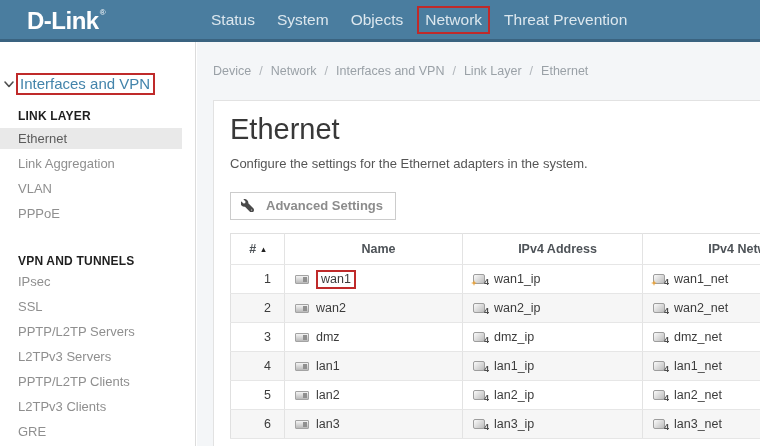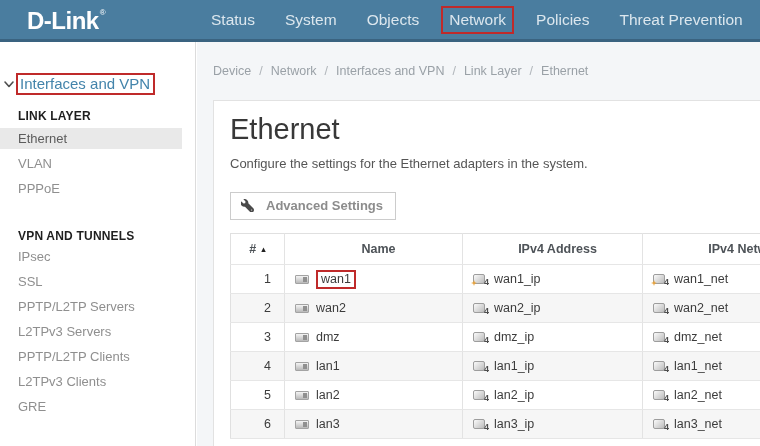--- a/index.html
+++ b/index.html
@@ -6,21 +6,21 @@
   html,body { width:760px; height:446px; overflow:hidden; background:#fff;
               font-family:"Liberation Sans","DejaVu Sans",sans-serif; }
   .screen { position:relative; width:760px; height:446px; overflow:hidden; background:#fff; }
 
   
   .navbar { position:absolute; top:0; left:0; width:760px; height:42px;
             background:#4a7d9f; border-bottom:3px solid #3a6380; }
   .logo { position:absolute; left:27px; top:7px; color:#fff; font-size:24px; font-weight:800;
           letter-spacing:-0.5px; cursor:pointer;text-align:right; }
   .logo sup { font-size:8px; font-weight:400; vertical-align:14px; margin-left:1px; }
-  .nav-items { position:absolute; left:203px; top:0; height:39px; display:flex; align-items:center; gap:14px; }
+  .nav-items { position:absolute; left:203px; top:0; height:39px; display:flex; align-items:center; gap:6px; }
   .nav-item { color:#dce7ee; font-size:15.5px; padding:3px 6px; border:2px solid transparent;
               cursor:pointer; white-space:nowrap; text-decoration:none; }
   .nav-item.annotated { border-color:#bf2a2a; }
 
   
   .sidebar { position:absolute; top:42px; left:0; width:196px; height:404px;
              background:#fff; border-right:1px solid #dcdcdc; }
   .sidebar-title-row { margin-top:31px; display:flex; align-items:center; }
   .chevron { width:14px; height:14px; margin-left:2px; display:inline-flex; align-items:center;
              justify-content:center; cursor:pointer; flex:0 0 auto; }
@@ -86,37 +86,37 @@
 
 <div class="screen">
 
   <header class="navbar">
     <div class="logo"><span>D-Link</span><sup>®</sup></div>
     <nav class="nav-items">
       <a class="nav-item">Status</a>
       <a class="nav-item">System</a>
       <a class="nav-item">Objects</a>
       <a class="nav-item annotated">Network</a>
-      <a class="nav-item">Policies</a>
       <a class="nav-item">Threat Prevention</a>
     </nav>
   </header>
 
   <aside class="sidebar">
     <div class="sidebar-title-row">
       <span class="chevron">
         <svg width="12" height="12" viewBox="0 0 12 12">
             <polyline points="2,4 6,8.5 10,4" fill="none" stroke="#4f4f4f" stroke-width="1.6" stroke-linecap="round" stroke-linejoin="round"></polyline>
           </svg>
       </span>
       <a class="sidebar-title">Interfaces and VPN</a>
     </div>
 
     <div class="section-header sh-1">LINK LAYER</div>
     <a class="side-item selected">Ethernet</a>
+    <a class="side-item">Link Aggregation</a>
     <a class="side-item">VLAN</a>
     <a class="side-item">PPPoE</a>
 
     <div class="section-header sh-2">VPN AND TUNNELS</div>
     <a class="side-item">IPsec</a>
     <a class="side-item">SSL</a>
     <a class="side-item">PPTP/L2TP Servers</a>
     <a class="side-item">L2TPv3 Servers</a>
     <a class="side-item">PPTP/L2TP Clients</a>
     <a class="side-item">L2TPv3 Clients</a>

